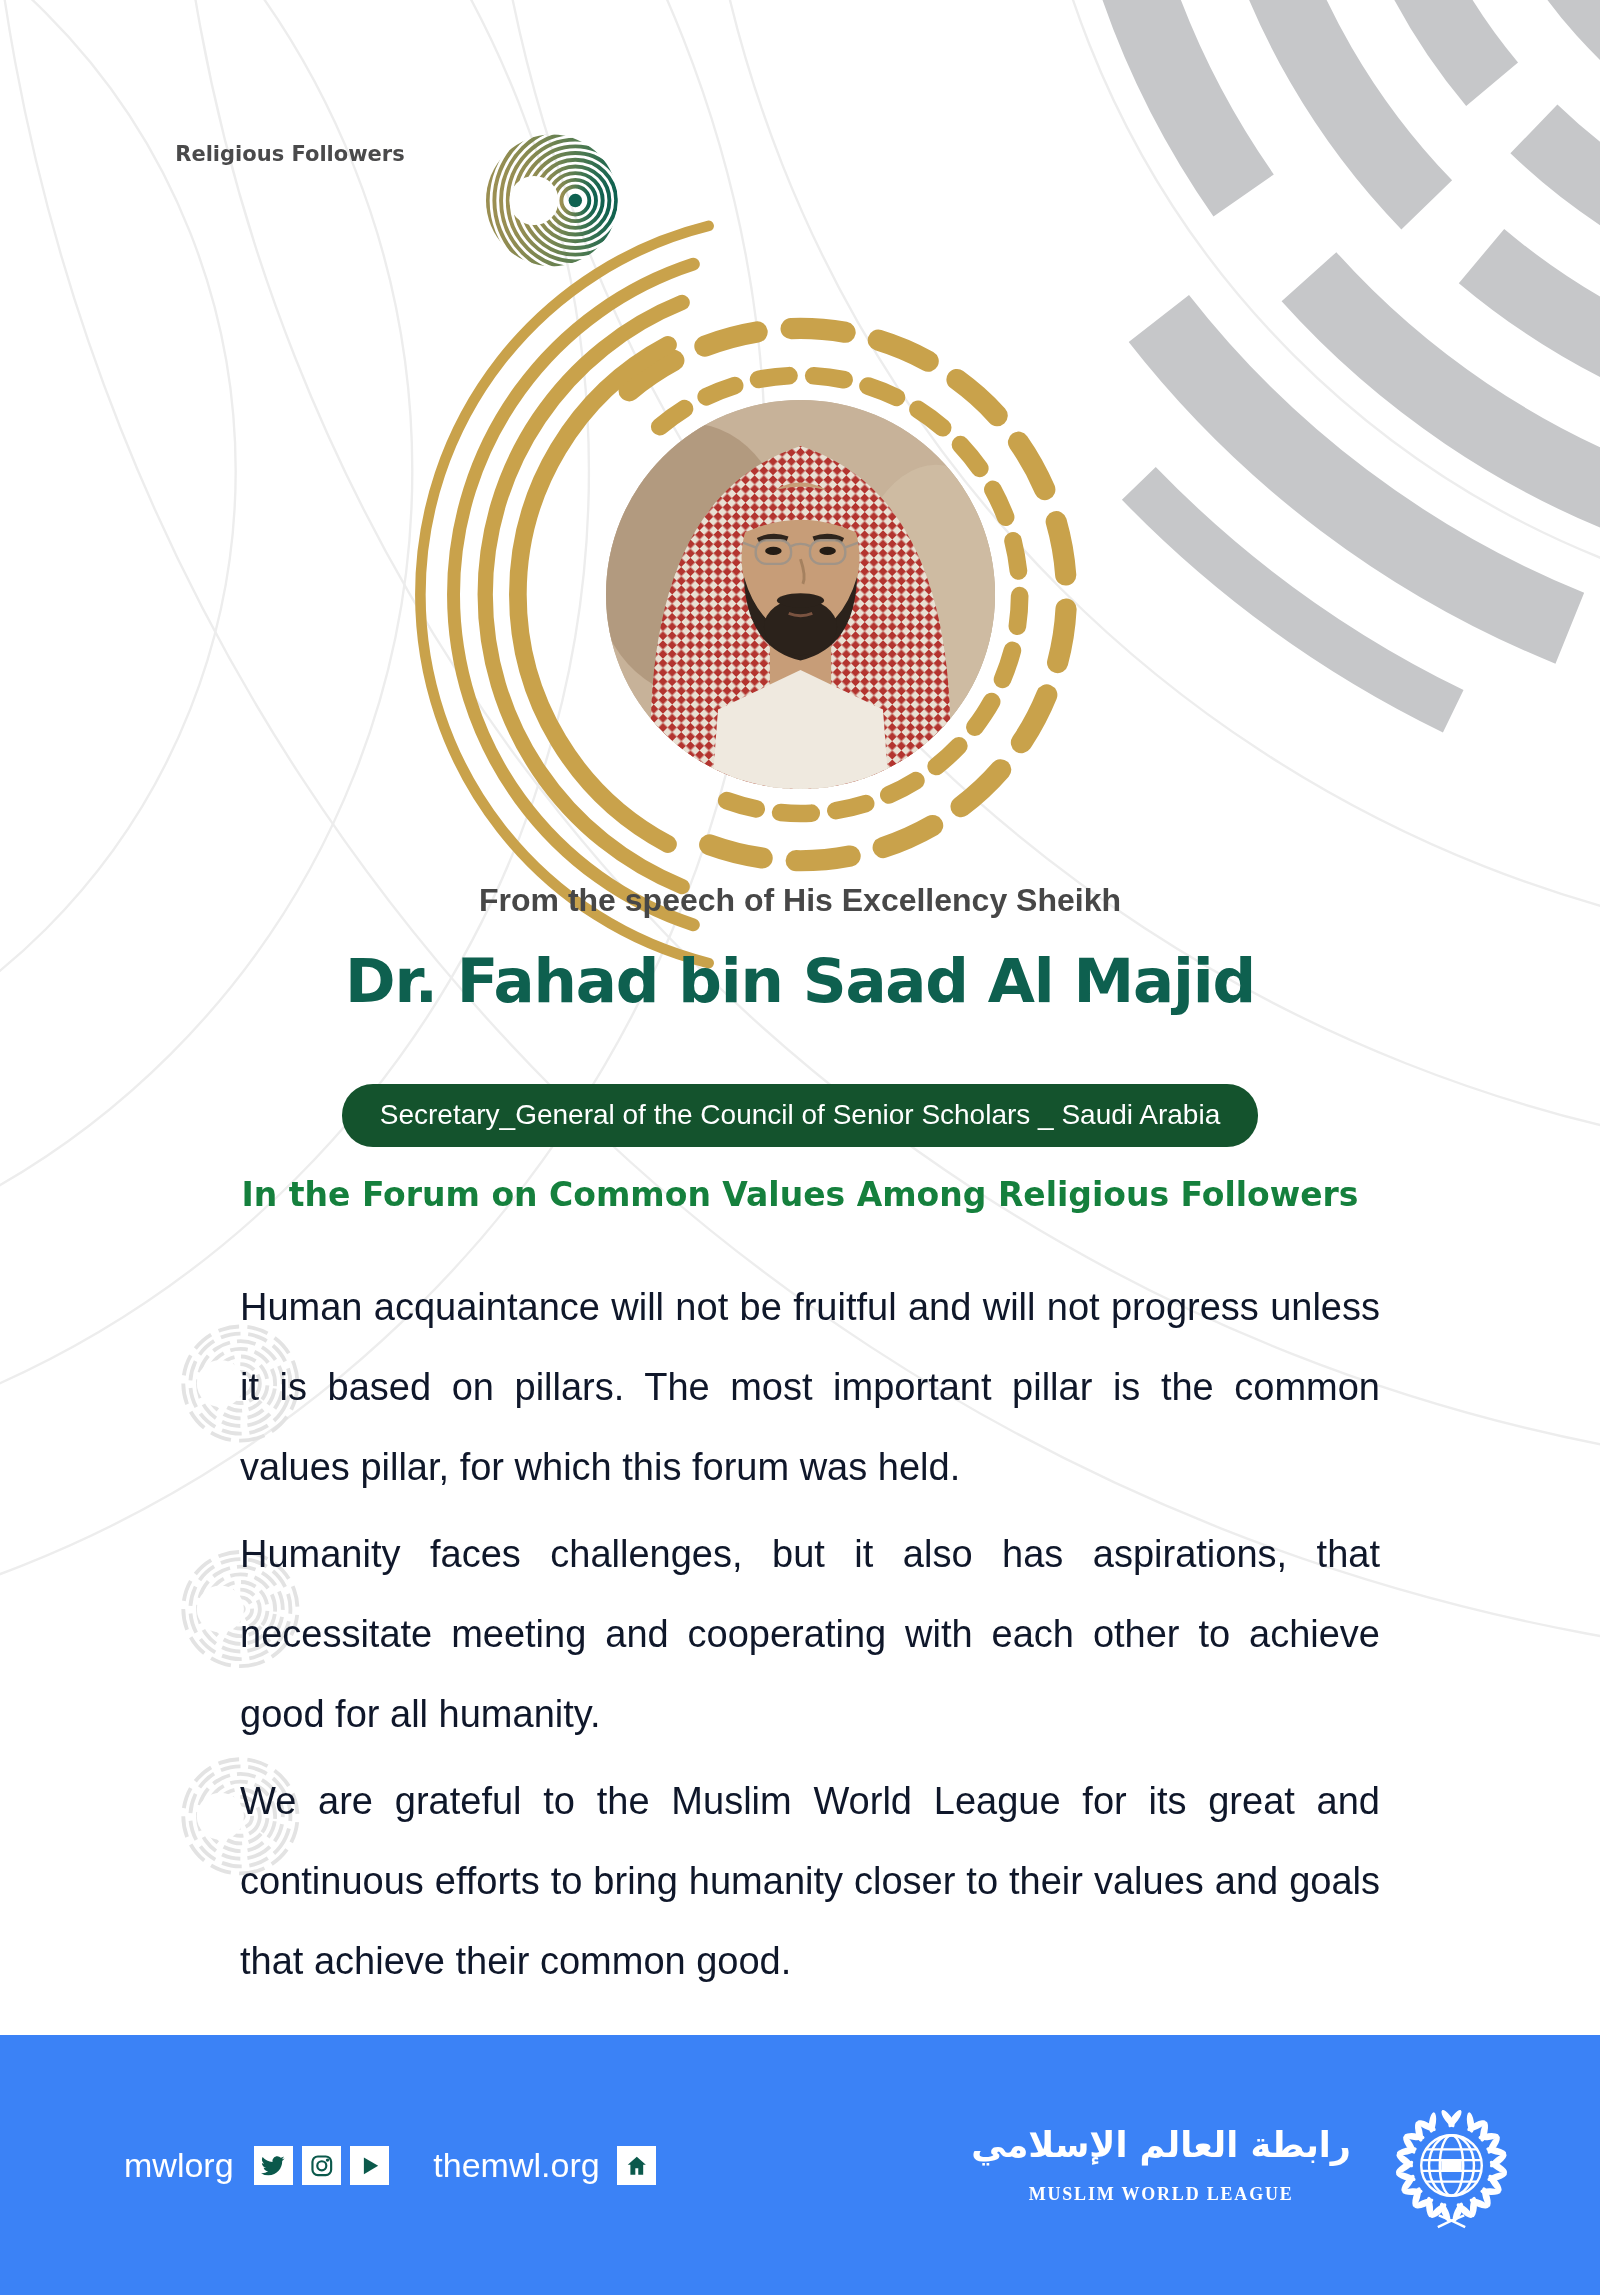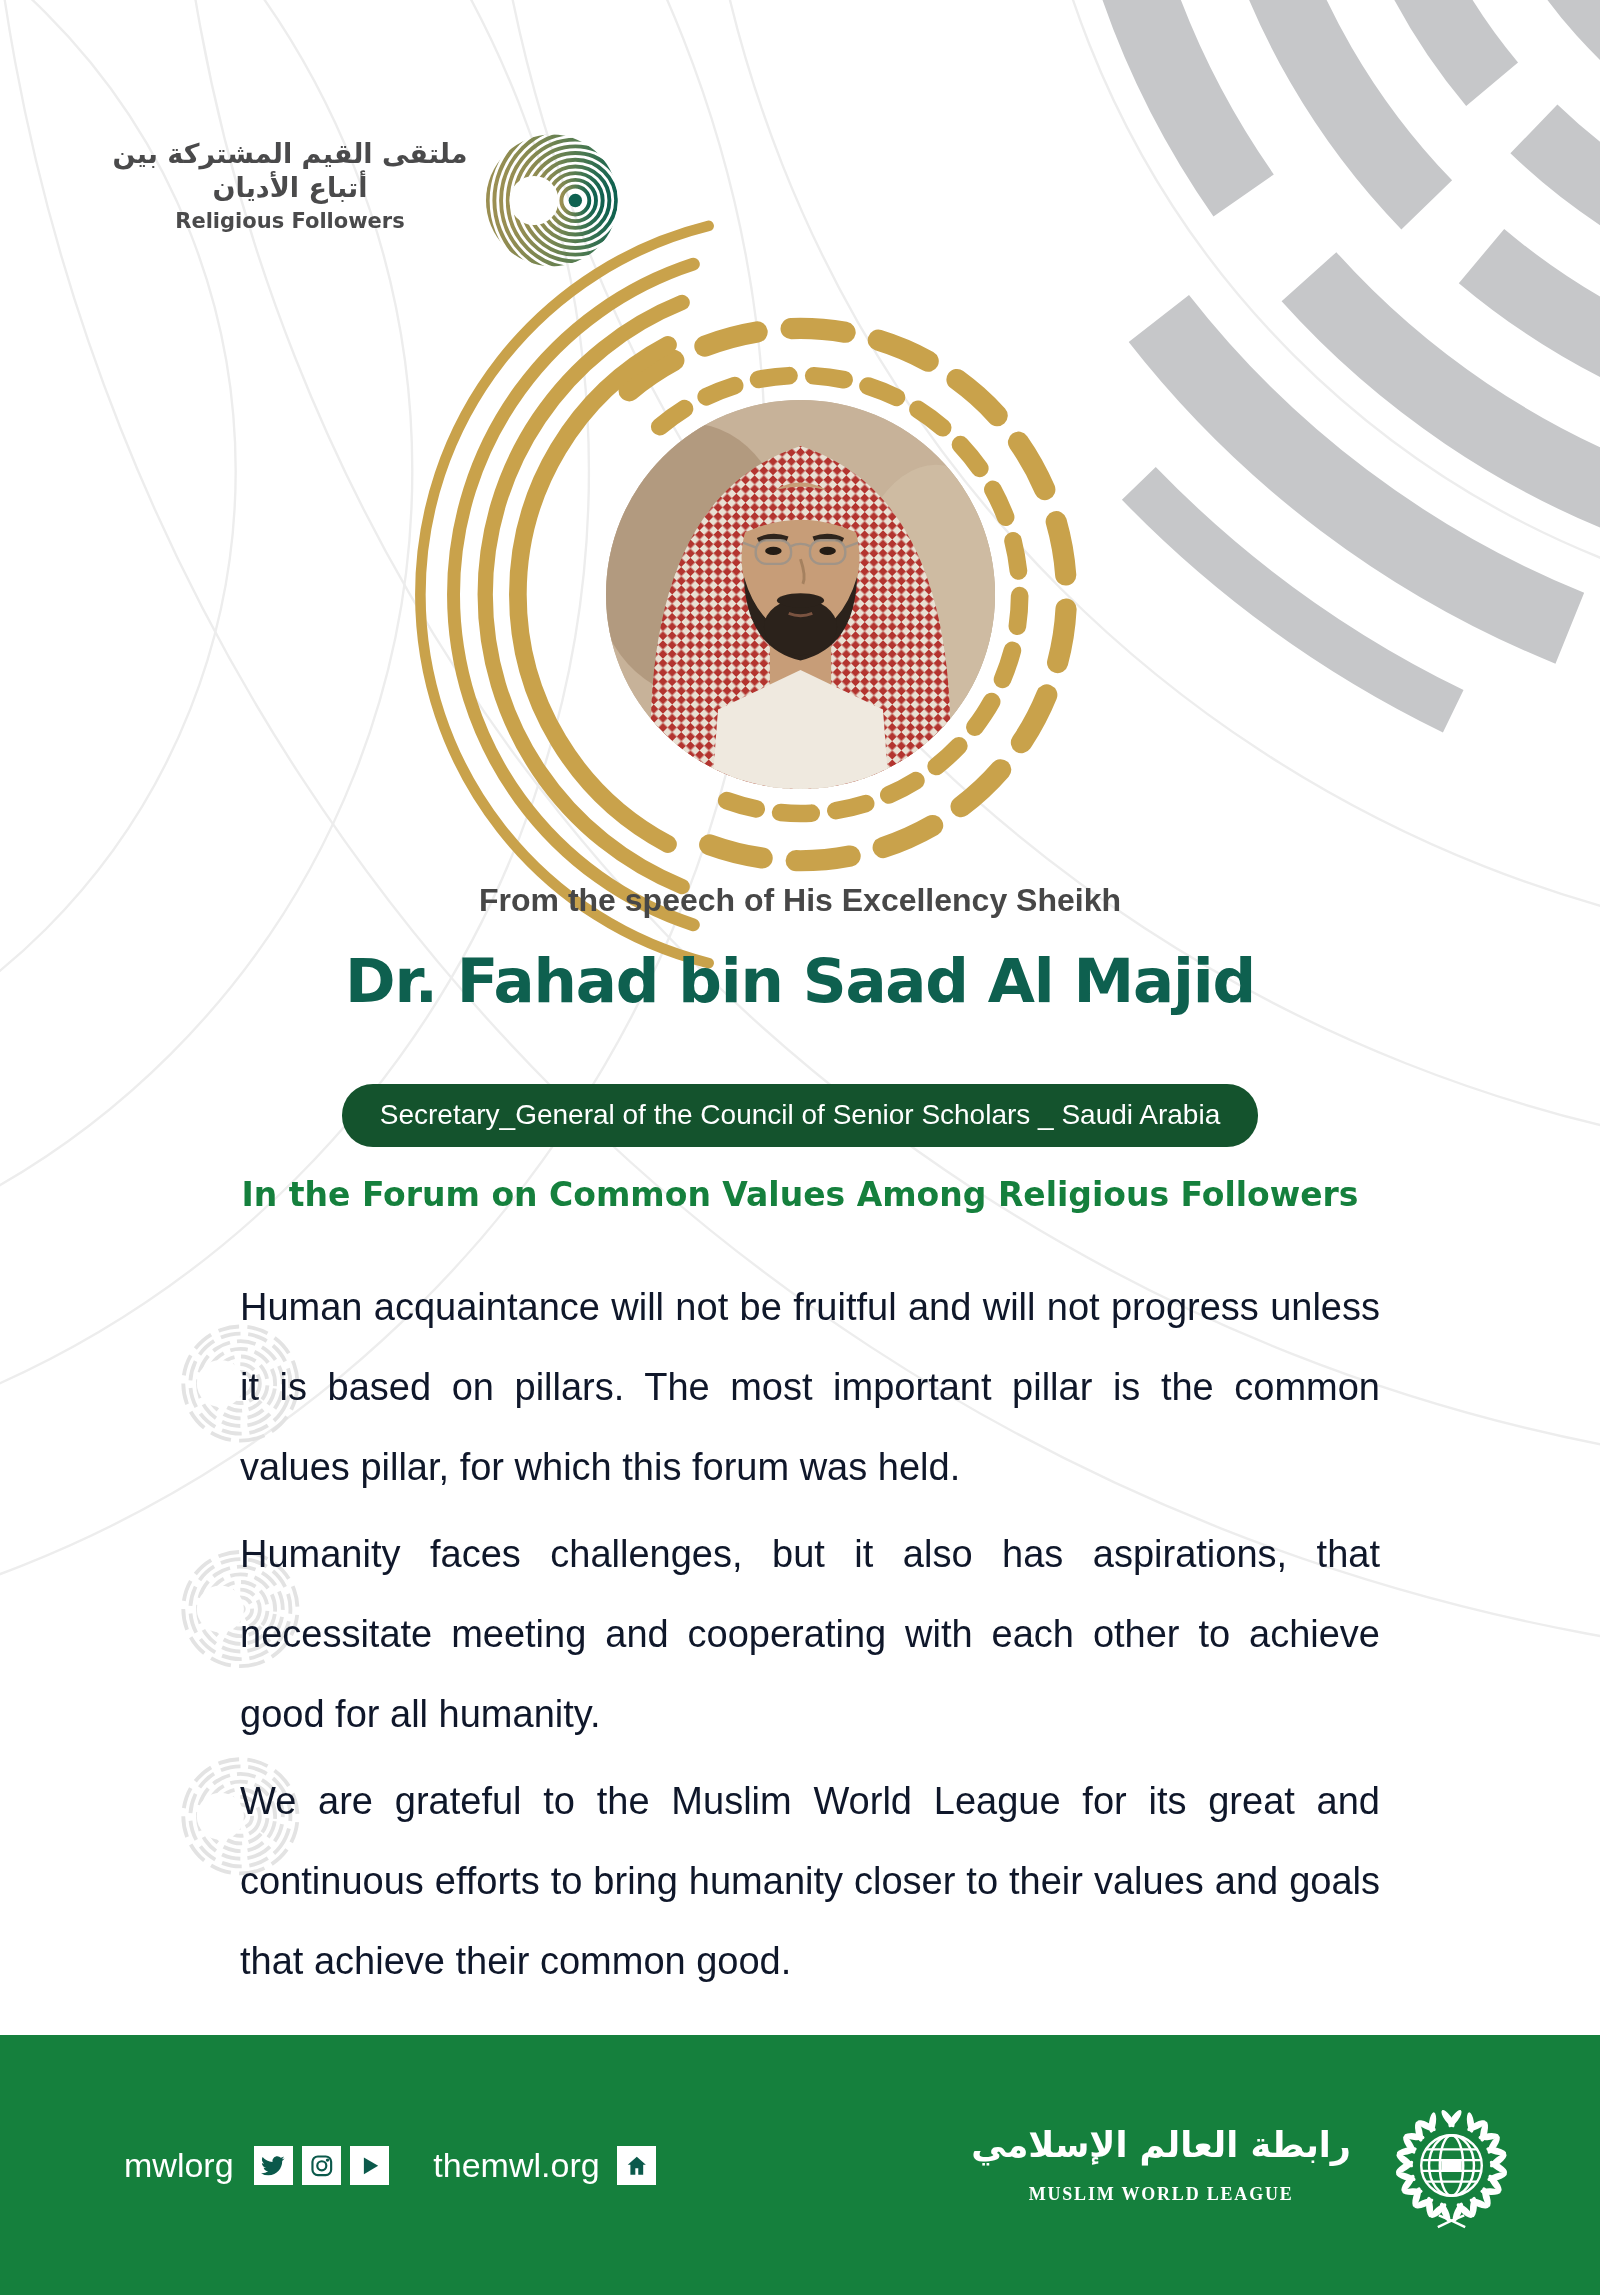--- a/index.html
+++ b/index.html
@@ -29,21 +29,21 @@
         padding:15.3px 38px;border-radius:31px;}
   .context{left:0;top:1175px;width:100%;text-align:center;font-family:"DejaVu Sans", sans-serif;
            font-weight:bold;font-size:33px;color:#15803d;z-index:3;}
 
   
   .quote{left:240px;top:1267px;width:1140px;z-index:3;color:#0f172a;font-size:38px;line-height:80px;
          text-align:justify;}
   .quote p{margin:0 0 7px 0;}
 
   
-  .footer{left:0;top:2035px;width:1600px;height:261px;background:#15803d;z-index:4;}
+  .footer{left:0;top:2035px;width:1600px;height:261px;background:#3b82f6;z-index:4;}
   .footer-inner{position:absolute;left:0;top:0;right:0;bottom:0;display:flex;align-items:center;
                 padding:0 85px 0 124px;box-sizing:border-box;color:#ffffff;}
   .handle{font-size:34px;}
   .tiles{display:flex;gap:9.4px;margin-left:20px;}
   .tile{width:39px;height:39px;background:#ffffff;display:flex;align-items:center;justify-content:center;}
   .website{font-size:34px;margin-left:44px;margin-right:17.7px;}
   .mwl-right{margin-left:auto;display:flex;align-items:center;gap:37px;}
   .mwl-names{text-align:center;}
   .mwl-ar{font-family:"DejaVu Sans", sans-serif;font-weight:bold;font-size:35px;direction:rtl;line-height:1.1;}
   .mwl-en{font-family:"Liberation Serif", serif;font-weight:bold;font-size:18px;letter-spacing:1.8px;margin-top:20px;}
@@ -95,21 +95,20 @@
     <path d="M 2666 1067 A 1690 1690 0 0 1 1968 541" stroke-width="130"></path>
     <path d="M 2468 1208 A 1900 1900 0 0 1 1934 821" stroke-width="80"></path>
   </g>
 
   <use href="#ripple" x="408" y="2350"></use>
   <use href="#ripple" x="408" y="2733"></use>
   <use href="#ripple" x="408" y="3085"></use>
 </svg>
 
 <div class="abs brand-text">
-  <div class="brand-ar">ملتقى القيم المشتركة بين أتباع الأديان</div>
   <div class="brand-en">
     <div>Religious Followers</div>
   </div>
 </div>
 
 <svg id="brand-logo" class="abs" width="134" height="145" viewBox="0 0 240 246">
   <defs>
     <linearGradient id="lgrad" x1="0" y1="0" x2="1" y2="0">
       <stop offset="0" stop-color="#9b8f52"></stop>
       <stop offset="0.55" stop-color="#4f7a50"></stop>

